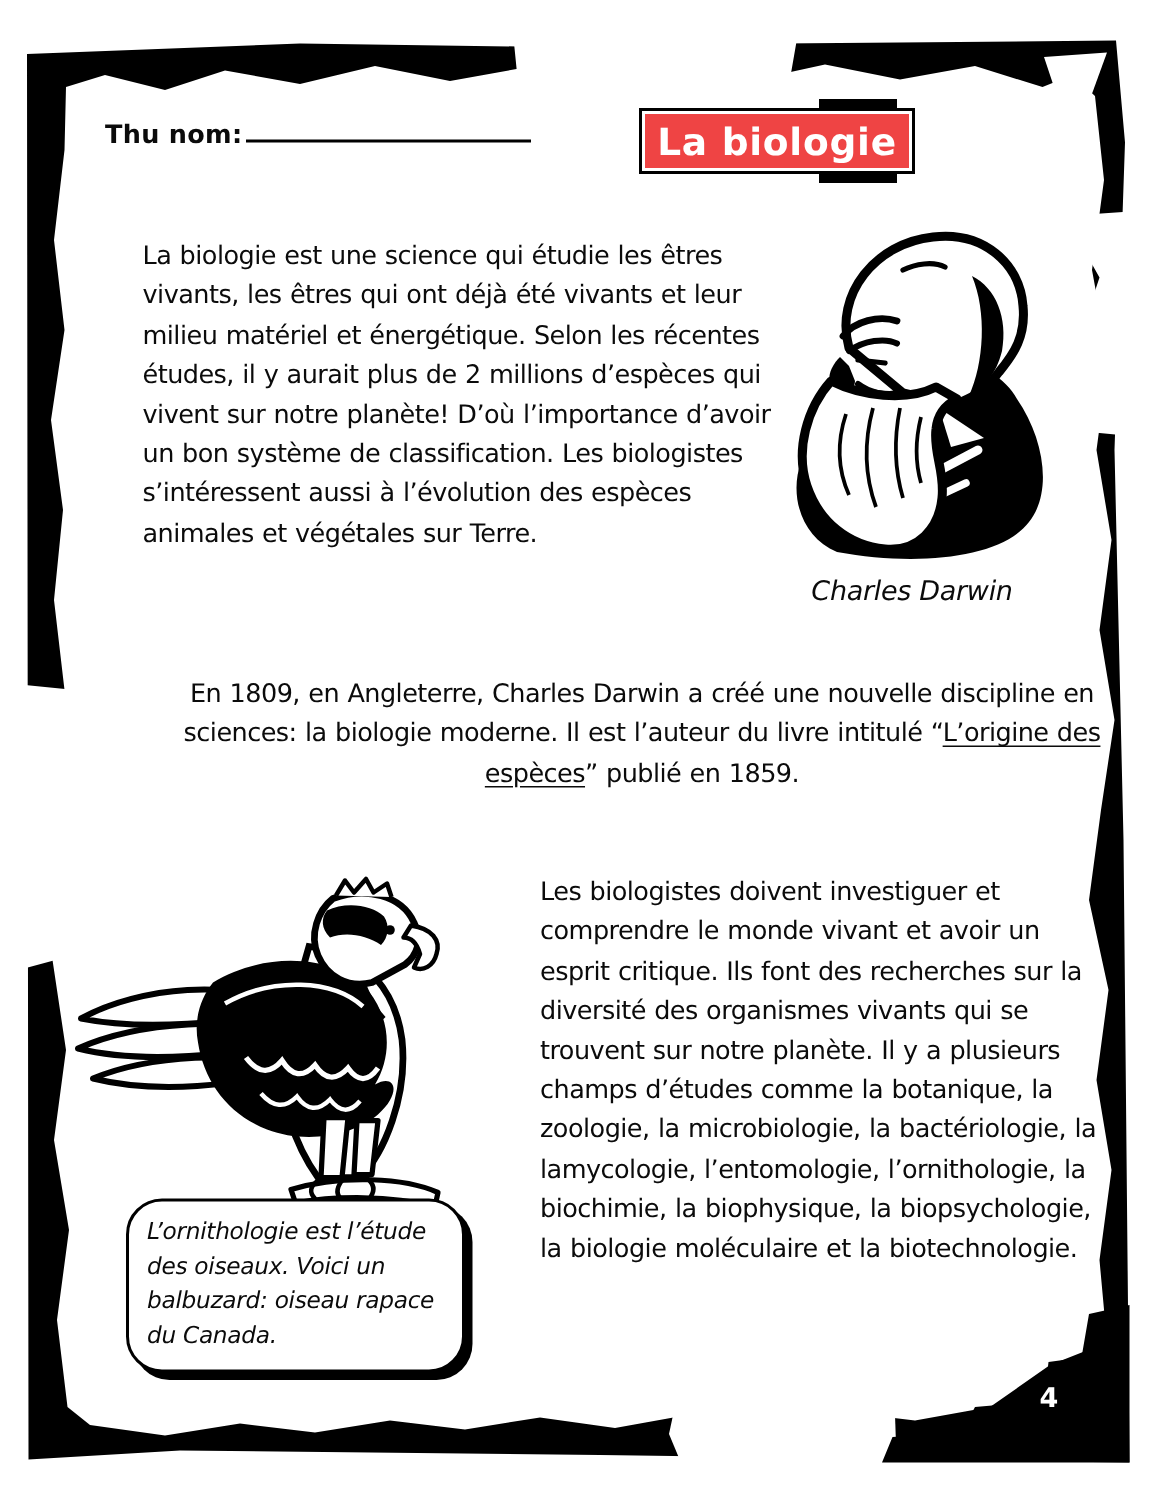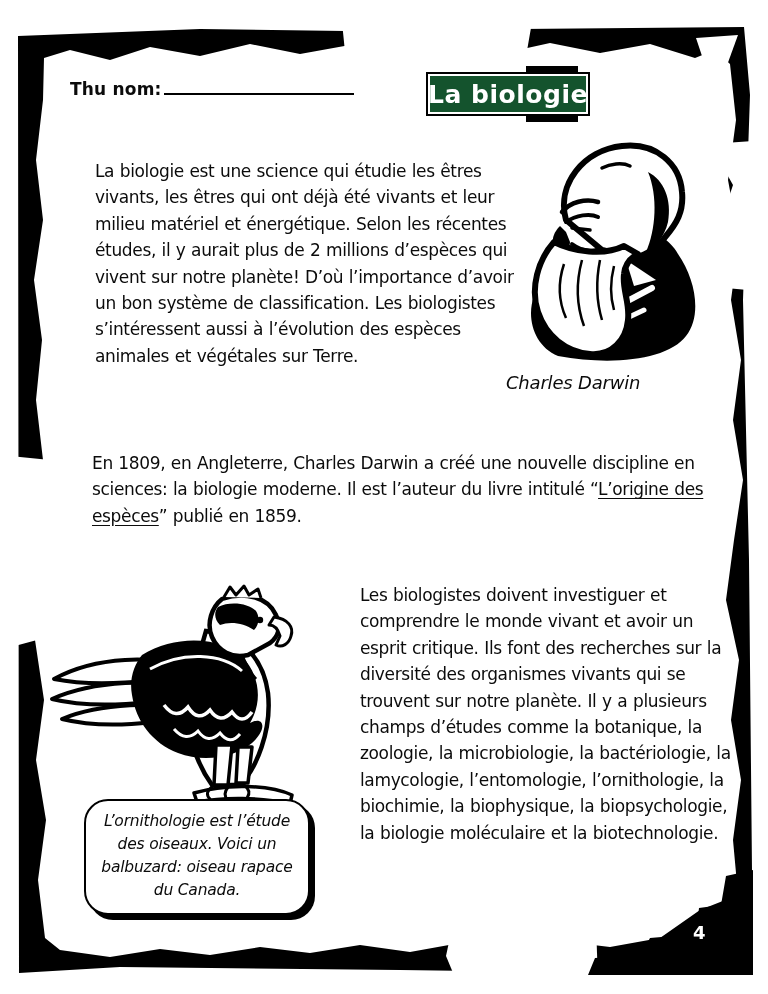--- a/index.html
+++ b/index.html
@@ -26,22 +26,22 @@
   .name-line {
     display: inline-block;
     width: 190px; height: 1em;
     border-bottom: 2.5px solid #000;
     margin-left: 2px;
     vertical-align: baseline;
   }
 
   
   .title-plaque {
-    left: 428px; top: 74px; width: 160px; height: 40px;
-    background: #14532d;
+    left: 428px; top: 74px; width: 180px; height: 40px;
+    background: #ef4444;
     border: 2px solid #fff;
     outline: 2px solid #000;
     display: flex; align-items: center; justify-content: center;
   }
   .title-plaque::before, .title-plaque::after {
     content: ""; position: absolute; height: 8px; width: 52px; background: #000;
   }
   .title-plaque::before { top: -10px; right: 8px; }
   .title-plaque::after  { bottom: -10px; right: 8px; }
   .title-text {
@@ -49,46 +49,46 @@
     letter-spacing: 0.5px; white-space: nowrap;
   }
 
   .para {
     font-size: 17px;
     line-height: 26.4px;
     letter-spacing: -0.35px;
     word-spacing: 0.5px;
   }
   .intro-para { left: 95px; top: 158px; width: 424px; }
-  .darwin-para { left: 92px; top: 450px; width: 642px; }
+  .darwin-para { left: 107px; top: 450px; width: 642px; text-align: center; }
   .bio-para { left: 344px; top: 582px; width: 378px; margin-left: 16px; }
   .book-title { text-decoration: underline; text-underline-offset: 3px; }
 
   
-  .darwin-figure { left: 506px; top: 128px; width: 204px; text-align: left; }
+  .darwin-figure { left: 506px; top: 140px; width: 204px; text-align: center; }
   .darwin-figure svg { display: block; }
   .figure-caption {
     margin-top: 6px;
     font-size: 18px; font-style: italic;
     letter-spacing: -0.2px;
     white-space: nowrap;
   }
 
   
   .bird-figure { left: 46px; top: 583px; width: 268px; height: 232px; }
 
   
   .speech-bubble {
     left: 84px; top: 799px; width: 226px;
     background: #fff;
     border: 2.5px solid #000;
     border-radius: 24px;
     box-shadow: 5px 5px 0 #000;
     padding: 9px 12px 11px 12px;
-    text-align: center;
+    text-align: left;
   }
   .bubble-text {
     font-size: 15.5px; font-style: italic;
     line-height: 23px;
     letter-spacing: -0.2px;
   }
 
   
   .page-number {
     left: 693px; top: 922px;

